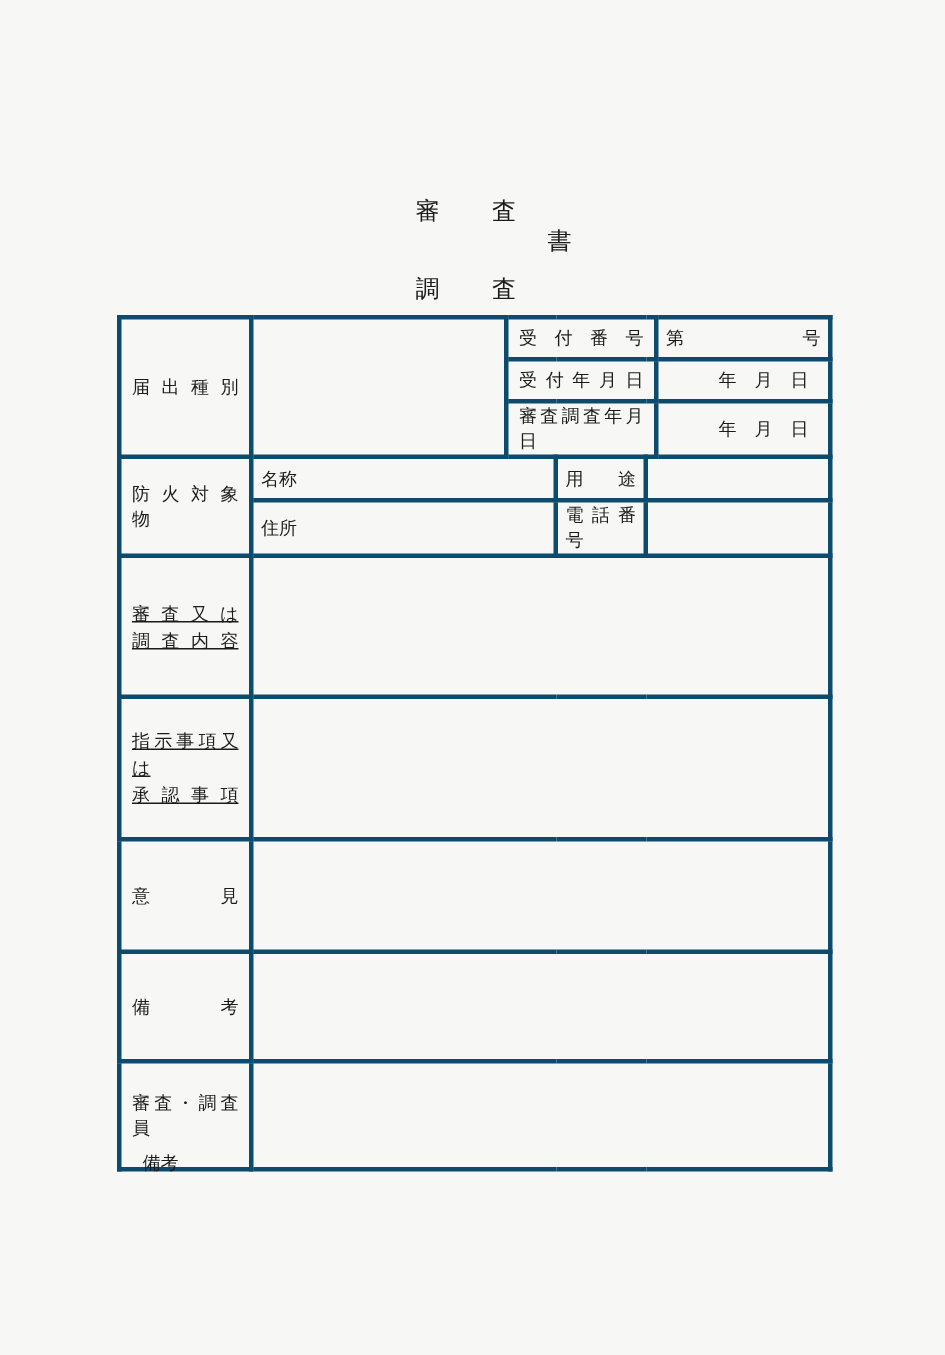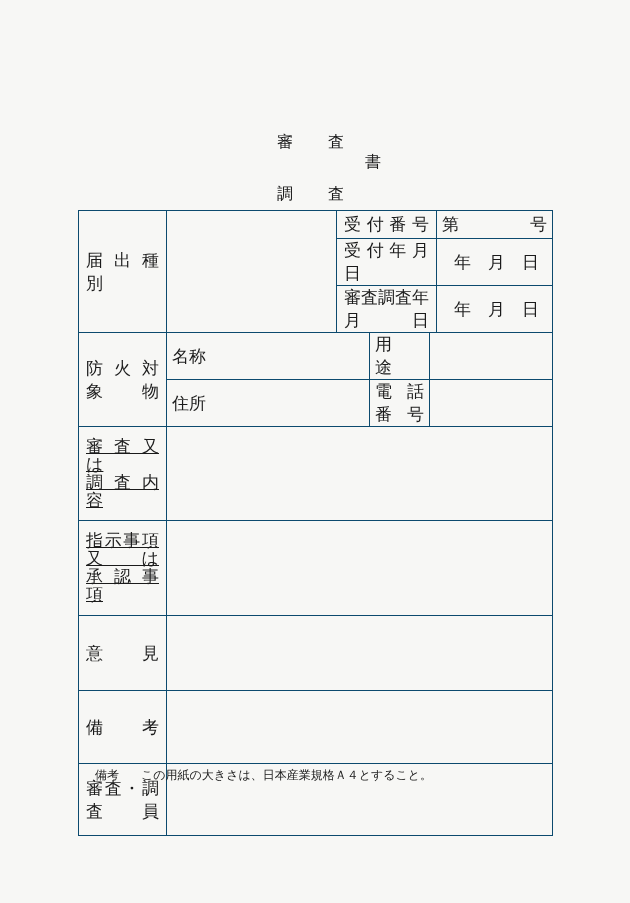--- a/index.html
+++ b/index.html
@@ -42,22 +42,22 @@
   }
 
   table.form {
     position: absolute;
     left: 78px; top: 210px;
     width: 474px;
     border-collapse: collapse;
     table-layout: fixed;
   }
   table.form td {
-    border: 1px solid #0c4a6e;
-    font-size: 17px;
+    border: 3px solid #0c4a6e;
+    font-size: 12px;
     vertical-align: middle;
     overflow: hidden;
     margin-top: 16px;
   }
   td.jy {
     text-align: justify;
     text-align-last: justify;
     padding: 0 7px;
   }
   td.jy div {
@@ -69,21 +69,21 @@
   td.sm { padding: 0 5px; }
   td.fill { text-align: left; padding: 0 3px 0 5px; }
   td.val-right { text-align: right; padding: 0 13px; }
   td.val-split { padding: 0 5px; }
   .split { display: flex; justify-content: space-between; }
 
   .footer-note {
     position: absolute;
     left: 95px; top: 767px;
     display: flex;
-    gap: 22px;
+    gap: 32px;
     font-size: 12px;
     line-height: 16px;
     white-space: nowrap;
   }
 </style>
 </head>
 <body>
 
 <div class="page">
 
@@ -162,16 +162,15 @@
 
       <tr style="height:72px">
         <td class="jy">審査・調査員</td>
         <td colspan="5"></td>
       </tr>
     </tbody>
   </table>
 
   <div class="footer-note">
     <span>備考</span>
-    <span>この用紙の大きさは、日本産業規格Ａ４とすること。</span>
   </div>
 
 </div>
 
 </body></html>

